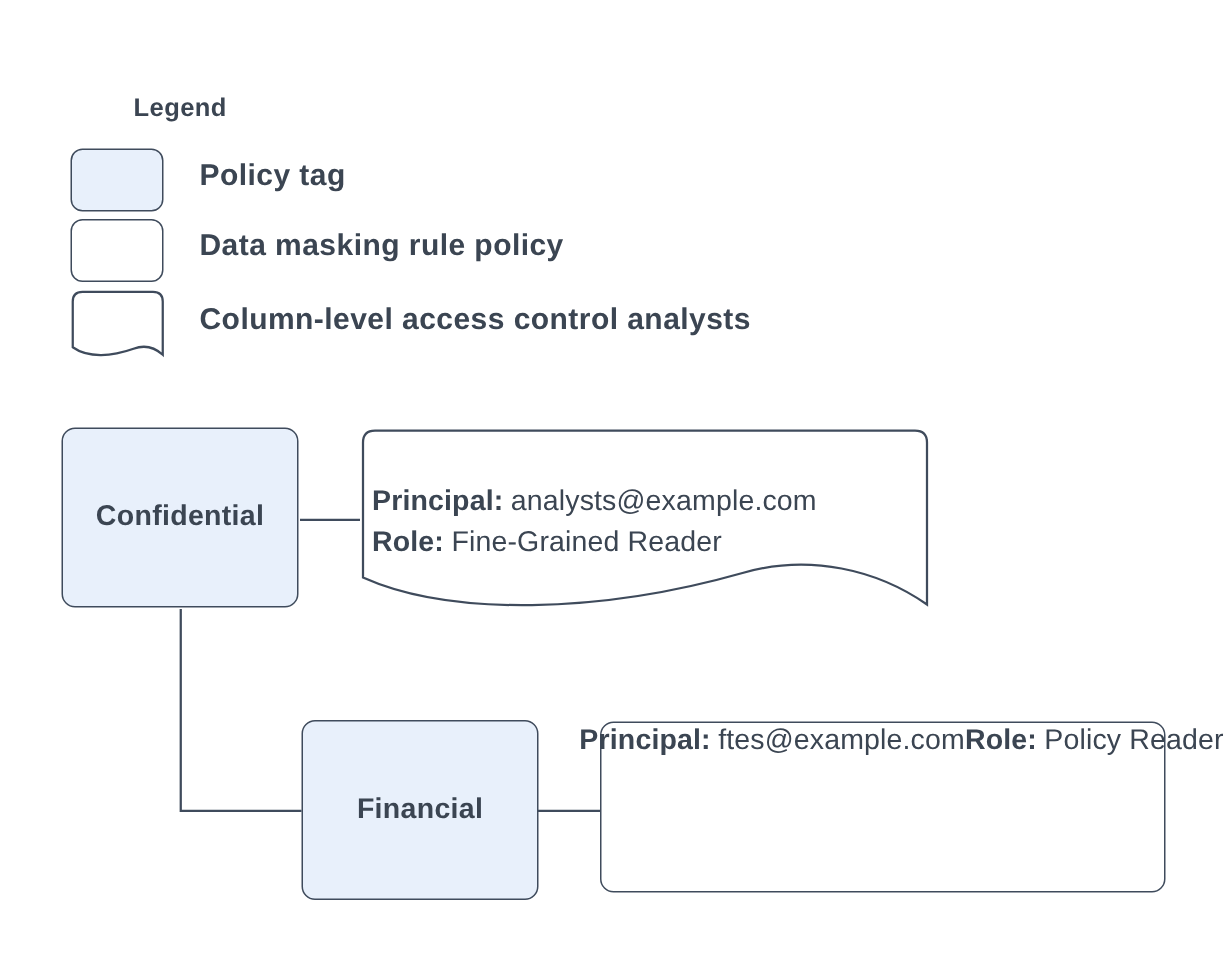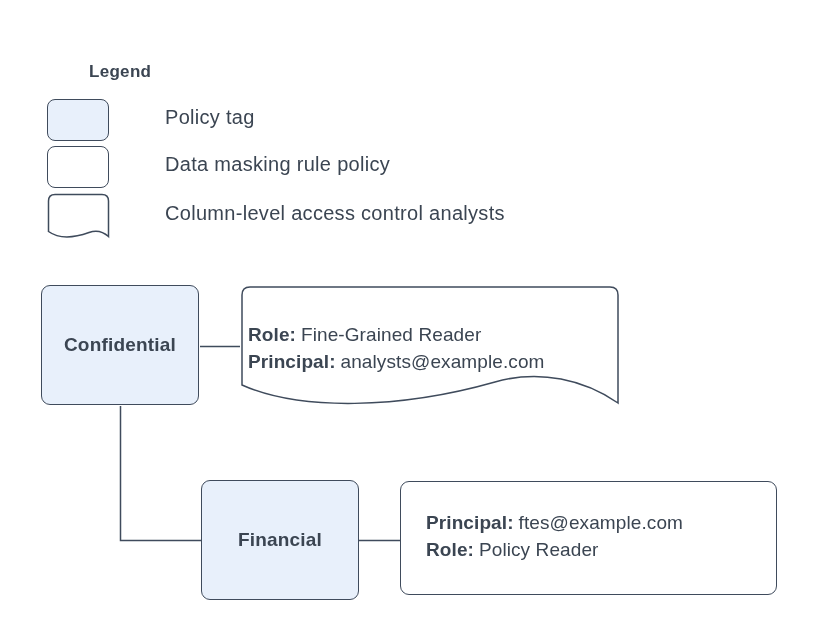--- a/index.html
+++ b/index.html
@@ -20,23 +20,22 @@
   }
   .abs{position:absolute;}
 
   
   .legend-title{
     left:44px;top:62px;
     font-size:17px;font-weight:bold;letter-spacing:.3px;margin-left:45px;
   }
   .legend-label{
     left:133px;
-    font-size:20px;font-weight:normal;letter-spacing:.3px;
+    font-size:20px;font-weight:bold;letter-spacing:.3px;
     line-height:22px;
-    margin-left:32px;
   }
   .swatch{
     left:47px;width:60px;height:40px;
     background:var(--policy-tag-fill);
     border:1.5px solid var(--stroke);
     border-radius:8px;
   }
   .swatch.white{background:var(--document-fill);}
 
   
@@ -52,21 +51,21 @@
     font-size:19px;line-height:27px;letter-spacing:.1px;
     white-space:nowrap;
   }
   .note-text .fname{font-weight:bold;}
   .note-text .fvalue{margin-left:.26em;}
   .masking-policy-box{
     left:400px;top:481px;width:377px;height:114px;
     background:var(--document-fill);
     border:1.5px solid var(--stroke);
     border-radius:9px;
-    display:flex;flex-direction:column;justify-content:center;
+    display:flex;flex-direction:row;justify-content:center;
     padding-left:25px;box-sizing:border-box;
   }
   .masking-policy-box .note-text{position:relative;top:-2px;}
 
   svg .shape-stroke{stroke:var(--stroke);stroke-width:1.5;fill:var(--document-fill);}
   svg .connector{stroke:var(--stroke);stroke-width:1.5;fill:none;}
 </style>
 </head>
 <body>
 
@@ -95,24 +94,24 @@
 
   <div class="abs policy-tag" style="left:41px;top:285px;">
     <span>Confidential</span>
   </div>
 
   <svg class="abs" style="left:240px;top:285px;" width="380" height="125" viewBox="0 0 380 125" aria-hidden="true">
     <path class="shape-stroke" d="M10 2 L370 2 Q378 2 378 10 L378 118 C345 95 300 84 255 97 C160 124 60 126 2 100 L2 10 Q2 2 10 2 Z"></path>
   </svg>
   <div class="abs note-text" style="left:248px;top:321px;">
     <div>
-      <span class="fname">Role:</span><span class="fvalue">Fine-Grained Reader</span>
+      <span class="fname">Principal:</span><span class="fvalue">analysts@example.com</span>
     </div>
     <div>
-      <span class="fname">Principal:</span><span class="fvalue">analysts@example.com</span>
+      <span class="fname">Role:</span><span class="fvalue">Fine-Grained Reader</span>
     </div>
   </div>
 
   <div class="abs policy-tag" style="left:201px;top:480px;text-align:right;">
     <span>Financial</span>
   </div>
 
   <div class="abs masking-policy-box">
     <div class="note-text">
       <span class="fname">Principal:</span><span class="fvalue">ftes@example.com</span>

